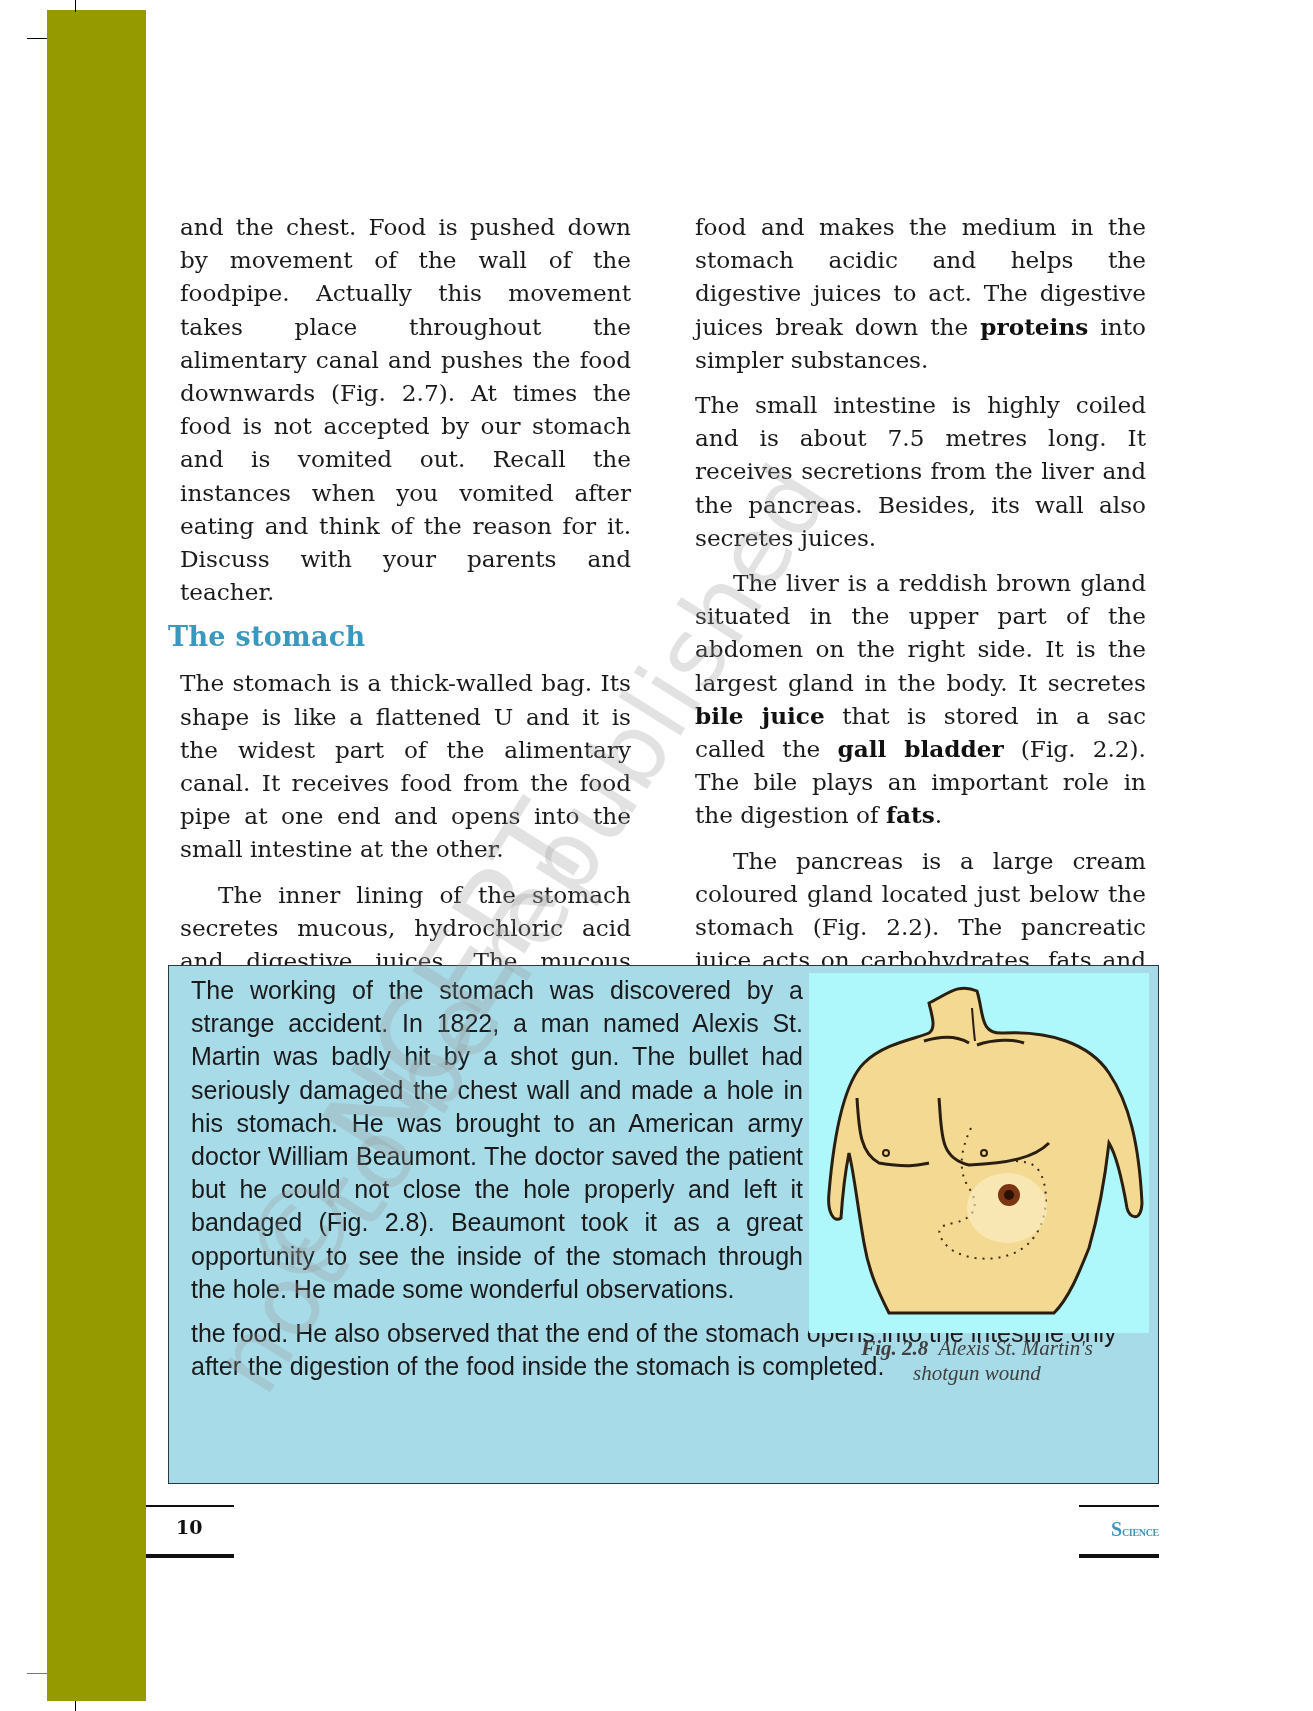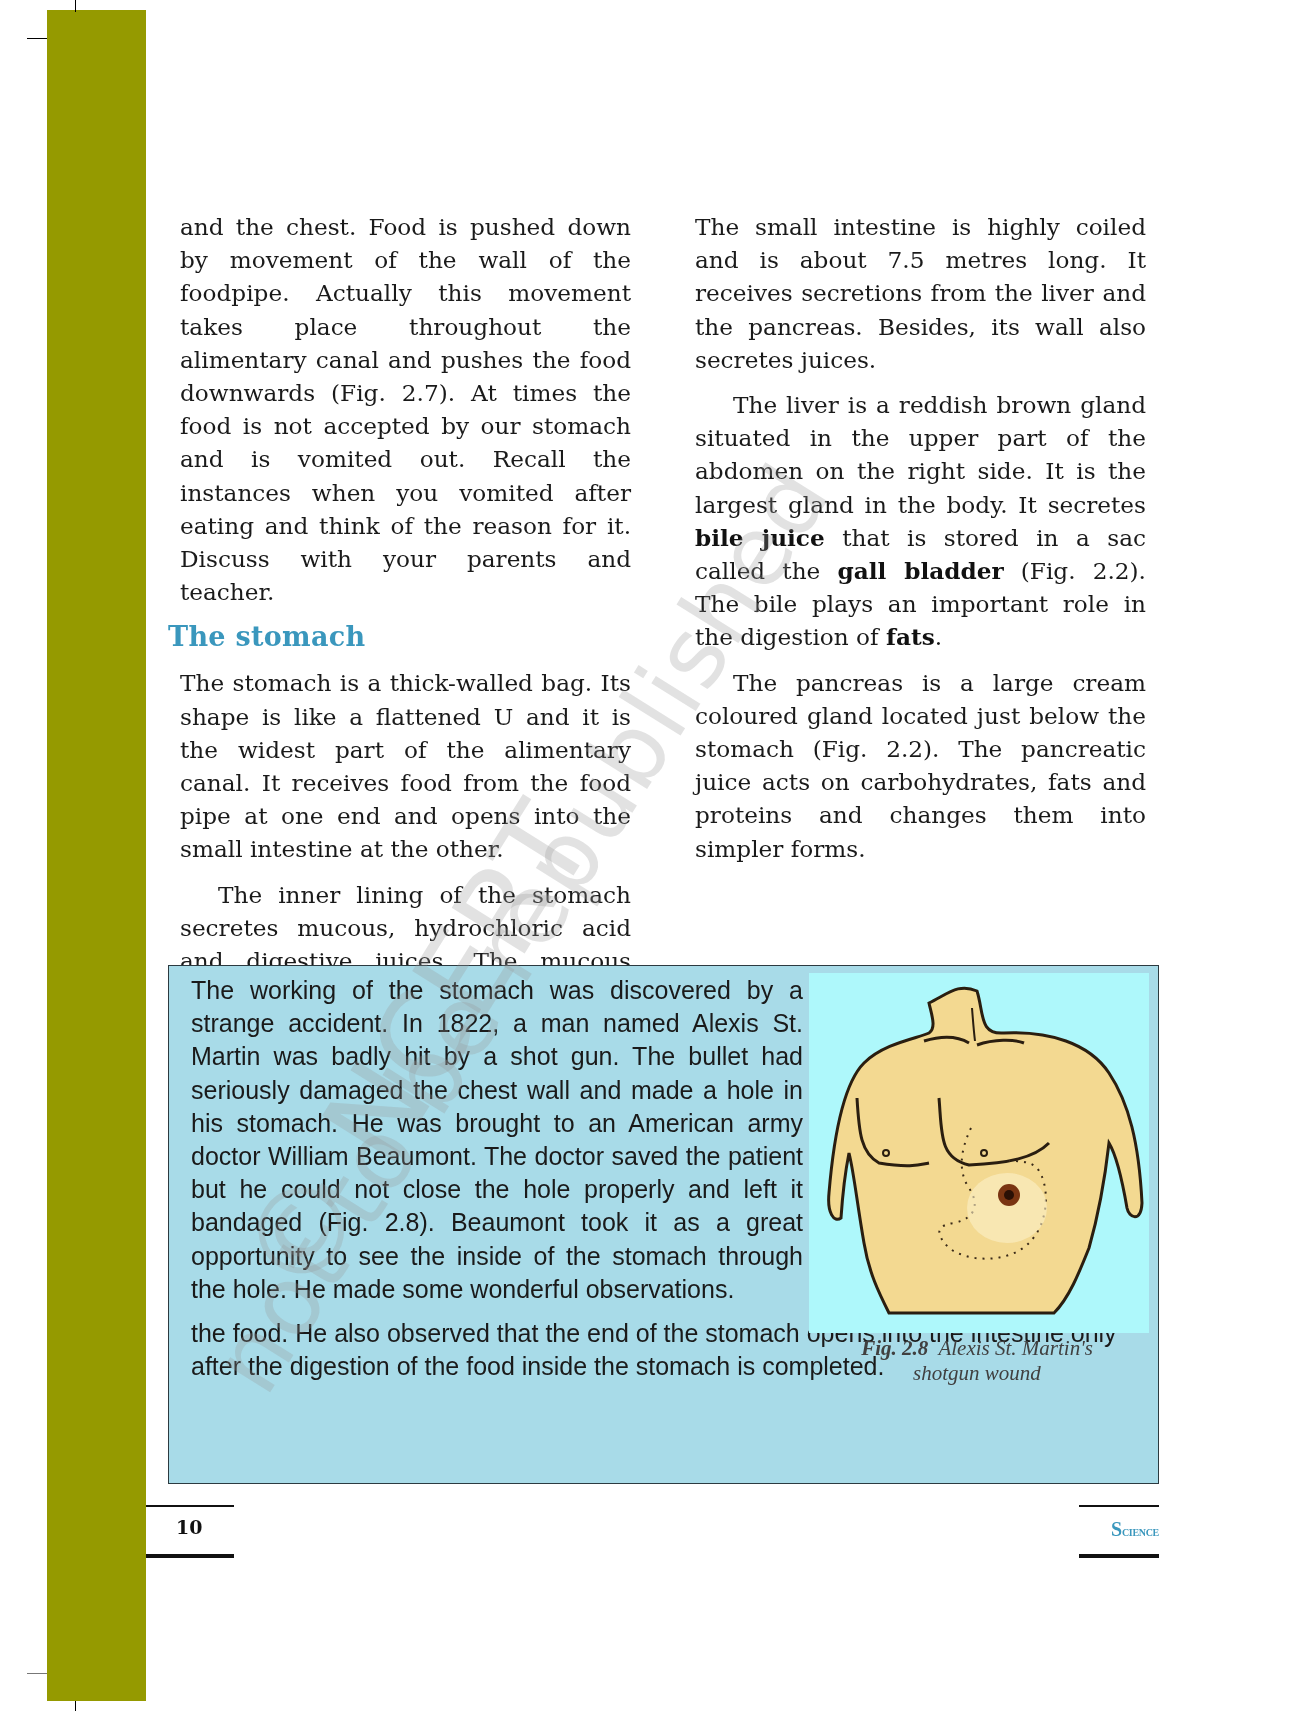--- a/index.html
+++ b/index.html
@@ -98,20 +98,21 @@
 <div class="crop-mark cm-bot-h"></div>
 
 <div class="column col-left">
   <p>and the chest. Food is pushed down by movement of the wall of the foodpipe. Actually this movement takes place throughout the alimentary canal and pushes the food downwards (Fig.  2.7). At times the food is not accepted by our stomach and is vomited out. Recall the instances when you vomited after eating and think of the reason for it. Discuss with your parents and teacher.</p>
   <div class="heading">The stomach</div>
   <p>The stomach is a thick-walled bag. Its shape is like a flattened U and it is the widest part of the alimentary canal. It receives food from the food pipe at one end and opens into the small intestine at the other.</p>
   <p class="indent">The inner lining of the stomach secretes mucous, hydrochloric acid and digestive juices. The mucous protects the lining of the stomach. The acid kills many bacteria that enter along with the</p>
 </div>
 
 <div class="column col-right">
+  <p><span>food and makes the medium in the stomach acidic and helps the digestive juices to act. The digestive juices break down the </span><b>proteins</b><span> into simpler substances.</span></p>
   <p>The small intestine is highly coiled and is about 7.5 metres long. It receives secretions from the liver and the pancreas. Besides, its wall also secretes juices.</p>
   <p class="indent"><span>The liver is a reddish brown gland situated in the upper part of the abdomen on the right side. It is the largest gland in the body. It secretes </span><b>bile juice</b><span> that is stored in a sac called the </span><b>gall bladder</b><span> (Fig. 2.2). The bile plays an important role in the digestion of </span><b>fats</b><span>.</span></p>
   <p class="indent">The pancreas is a large cream coloured gland located just below the stomach (Fig. 2.2). The pancreatic juice acts on carbohydrates, fats and proteins and changes them into simpler forms.</p>
 </div>
 
 <div class="info-box">
   <div class="box-text">
     <p class="wrap-col">The working of the stomach was discovered by a strange accident. In 1822, a man named Alexis St. Martin was badly hit by a shot gun. The bullet had seriously damaged the chest wall and made a hole in his stomach. He was brought to an American army doctor William Beaumont. The doctor saved the patient but he could not close the hole properly and left it bandaged (Fig. 2.8). Beaumont took it as a great opportunity to see the inside of the stomach through the hole. He made some wonderful observations.</p>
     <p class="full">the food. He also observed that the end of the stomach opens into the intestine only after the digestion of the food inside the stomach is completed.</p>
   </div>

